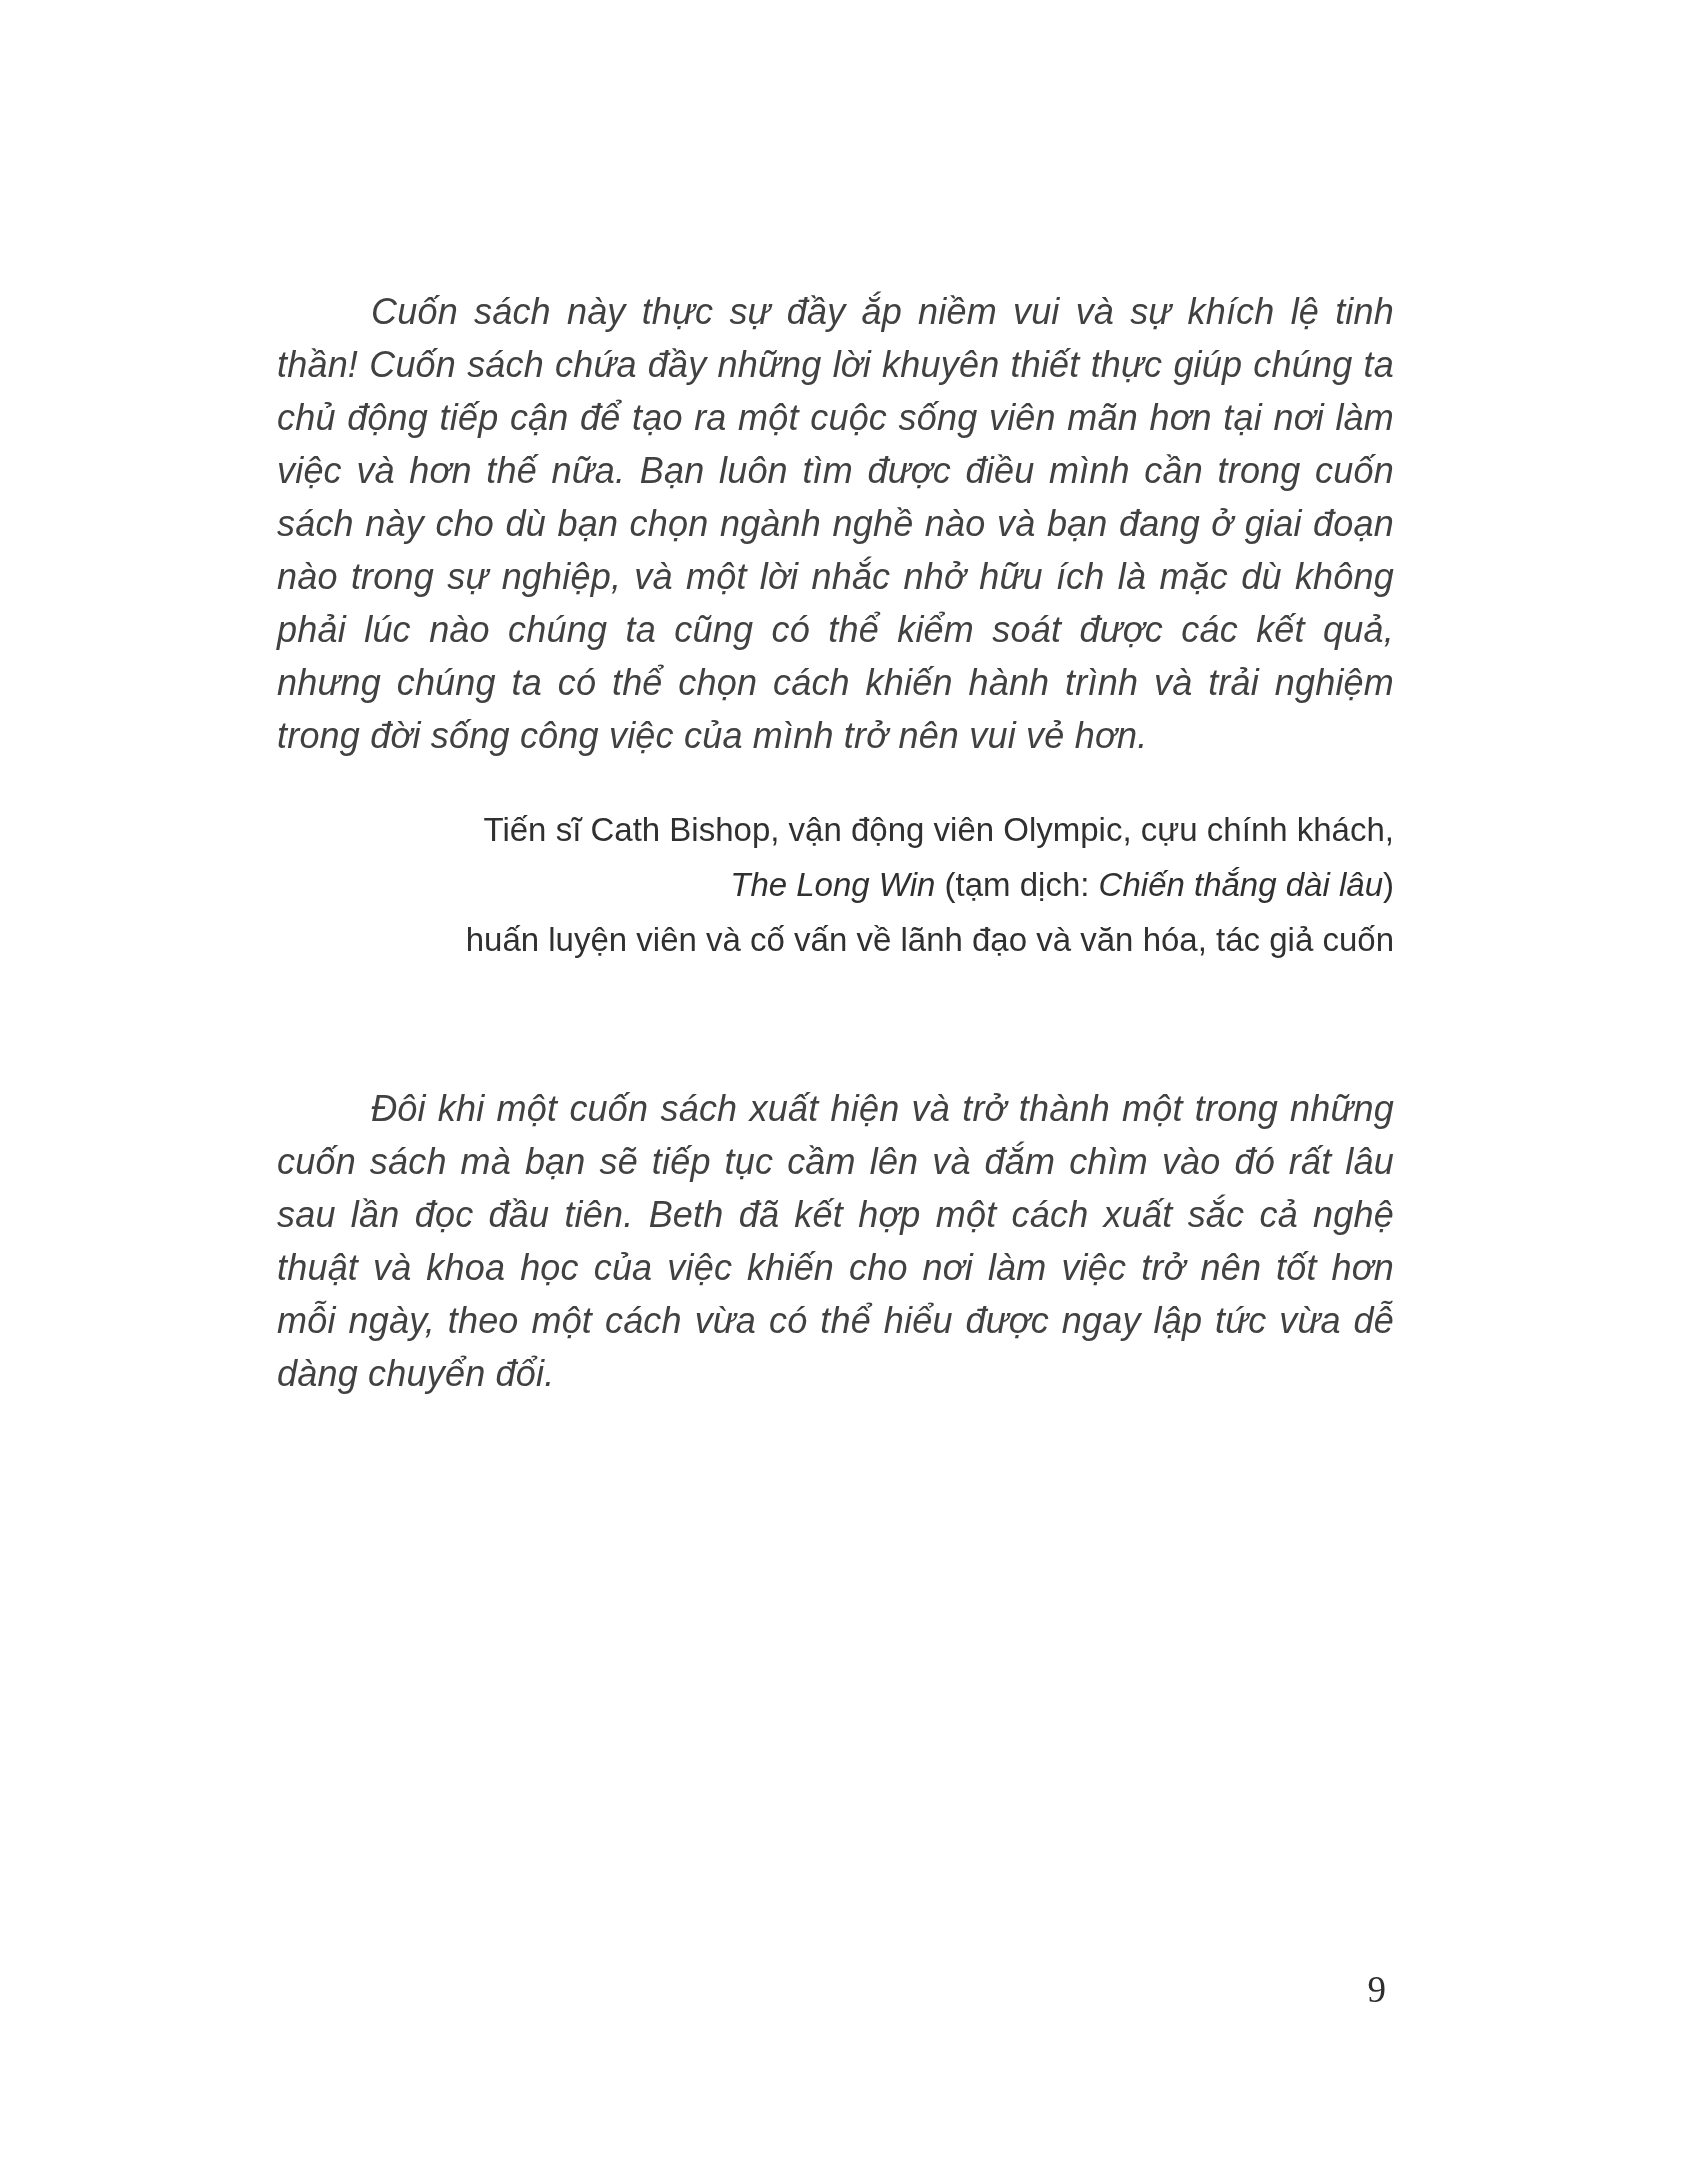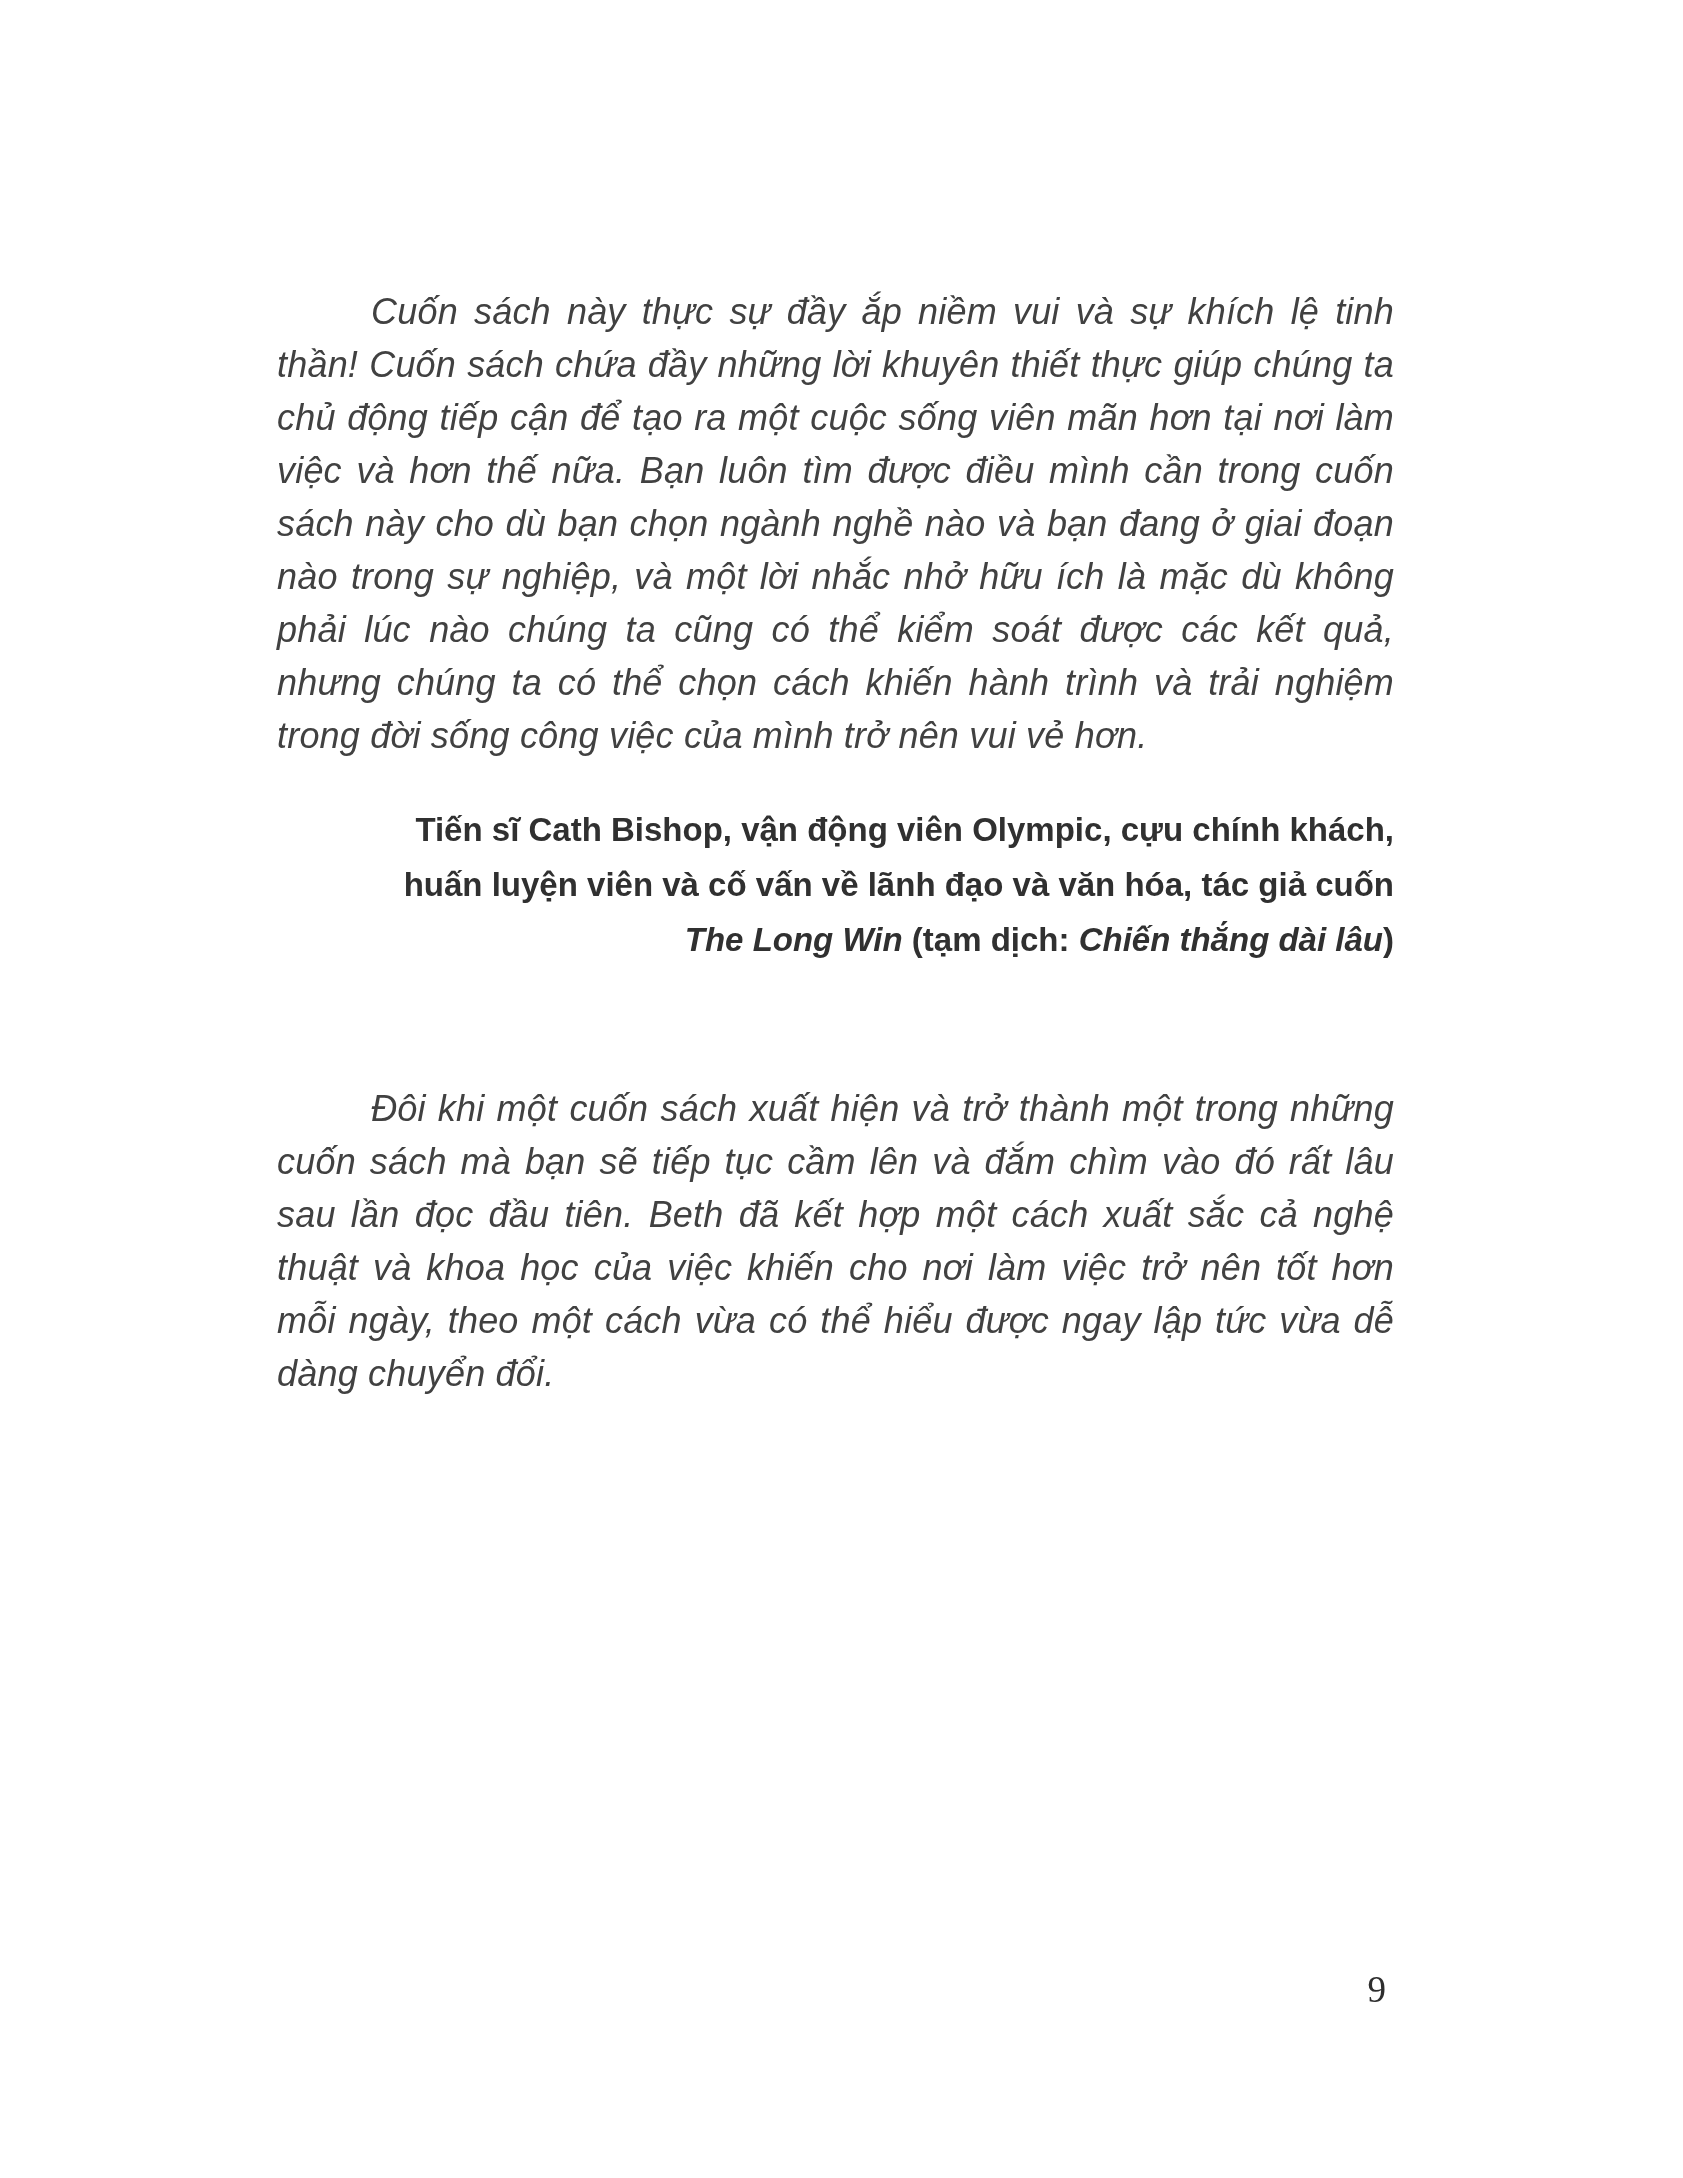--- a/index.html
+++ b/index.html
@@ -30,21 +30,21 @@
     color: #414141;
     text-align: justify;
     text-indent: 94px;
     letter-spacing: 0.2px;
   }
   .quote.second {
     margin-top: 115px;
   }
   .attribution {
     margin-top: 40px;
-    font-weight: bold;
+    font-weight: normal;
     font-size: 33px;
     line-height: 55px;
     color: #303030;
     text-align: right;
   }
   .attribution.second {
     margin-top: 34px;
   }
   .attr-line {
     white-space: pre-wrap;
@@ -64,22 +64,22 @@
 </head>
 <body>
 
 <div class="page">
   <div class="content">
 
     <p class="quote">Cuốn sách này thực sự đầy ắp niềm vui và sự khích lệ tinh thần! Cuốn sách chứa đầy những lời khuyên thiết thực giúp chúng ta chủ động tiếp cận để tạo ra một cuộc sống viên mãn hơn tại nơi làm việc và hơn thế nữa. Bạn luôn tìm được điều mình cần trong cuốn sách này cho dù bạn chọn ngành nghề nào và bạn đang ở giai đoạn nào trong sự nghiệp, và một lời nhắc nhở hữu ích là mặc dù không phải lúc nào chúng ta cũng có thể kiểm soát được các kết quả, nhưng chúng ta có thể chọn cách khiến hành trình và trải nghiệm trong đời sống công việc của mình trở nên vui vẻ hơn.</p>
 
     <div class="attribution">
       <div class="attr-line">Tiến sĩ Cath Bishop, vận động viên Olympic, cựu chính khách,</div>
+      <div class="attr-line"><span class="italic">The Long Win</span><span> (tạm dịch: </span><span class="italic">Chiến thắng dài lâu</span><span>)</span></div>
       <div class="attr-line">huấn luyện viên và cố vấn về lãnh đạo và văn hóa, tác giả cuốn</div>
-      <div class="attr-line"><span class="italic">The Long Win</span><span> (tạm dịch: </span><span class="italic">Chiến thắng dài lâu</span><span>)</span></div>
     </div>
 
     <p class="quote second">Đôi khi một cuốn sách xuất hiện và trở thành một trong những cuốn sách mà bạn sẽ tiếp tục cầm lên và đắm chìm vào đó rất lâu sau lần đọc đầu tiên. Beth đã kết hợp một cách xuất sắc cả nghệ thuật và khoa học của việc khiến cho nơi làm việc trở nên tốt hơn mỗi ngày, theo một cách vừa có thể hiểu được ngay lập tức vừa dễ dàng chuyển đổi.</p>
 
 
   </div>
 
   <div class="page-number">9</div>
 </div>
 

